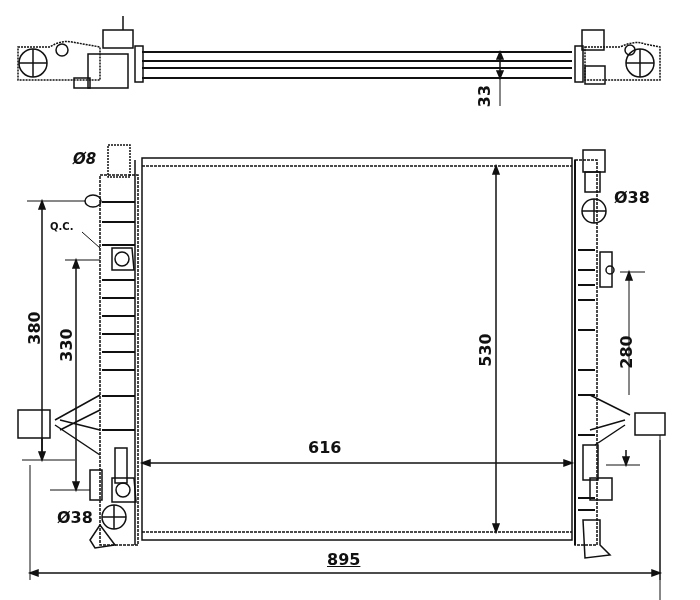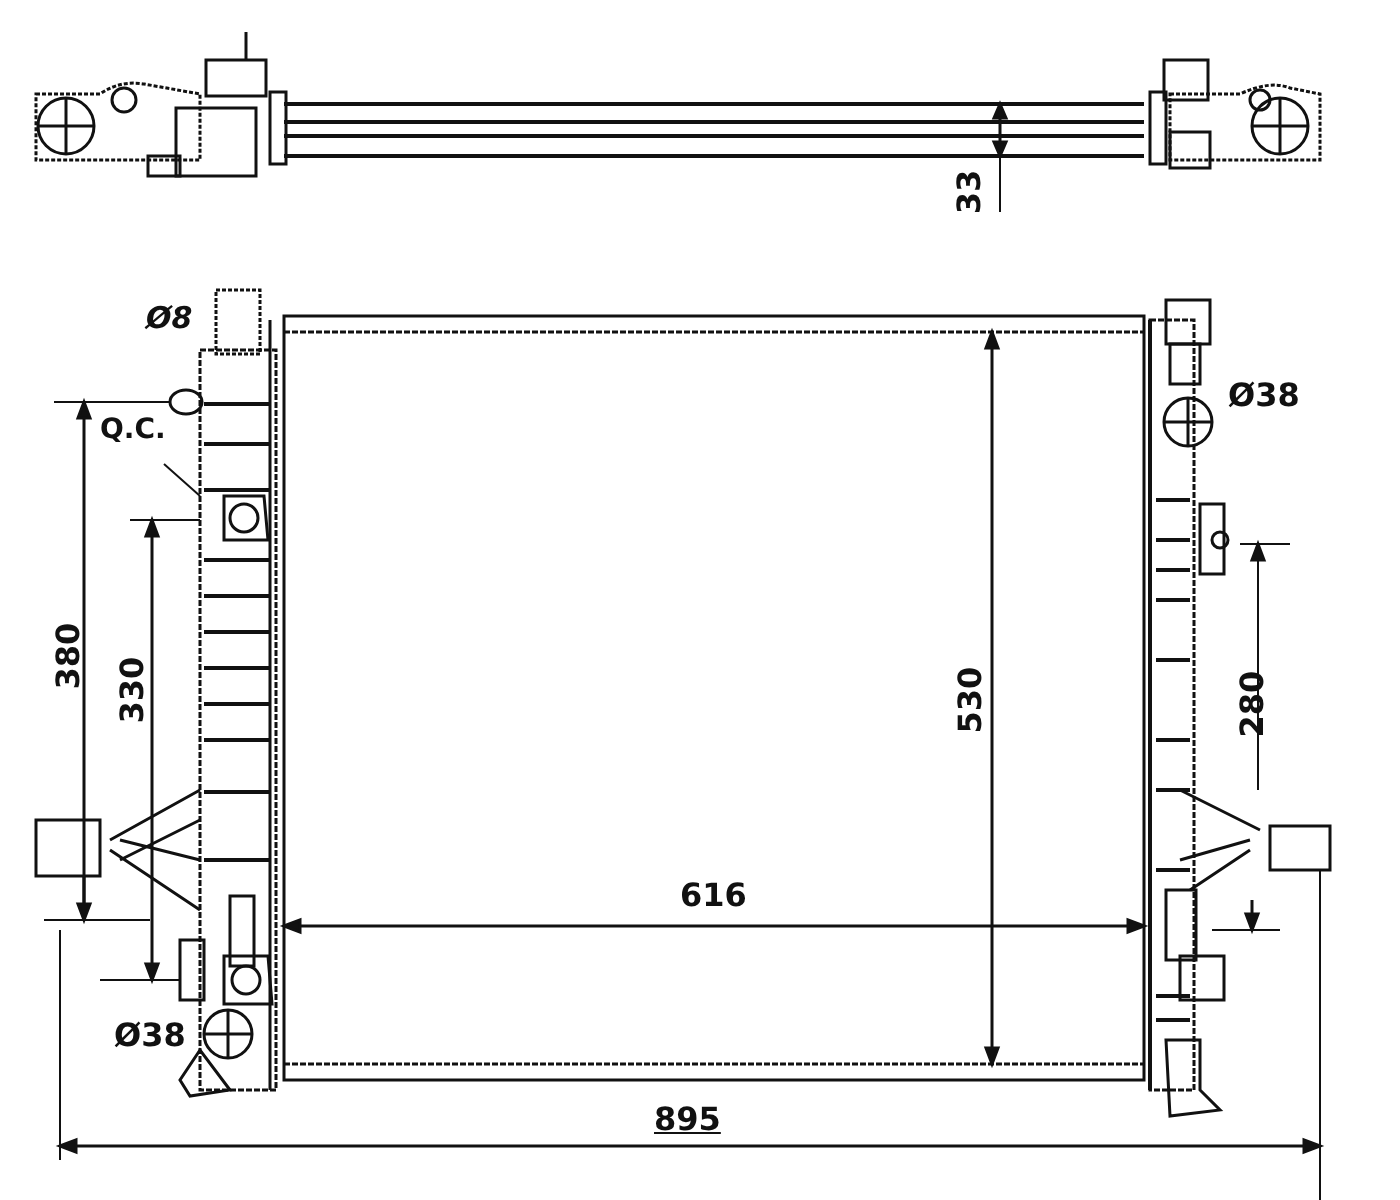--- a/index.html
+++ b/index.html
@@ -161,22 +161,22 @@
       <polygon points="626,465 623,457 629,457" fill="#111"></polygon>
       <line x1="606" y1="465" x2="640" y2="465" stroke-width="1"></line>
       <line x1="660" y1="435" x2="660" y2="600" stroke-width="1"></line>
     </g>
 
     <line x1="82" y1="232" x2="100" y2="248" stroke-width="1"></line>
   </g>
 </svg>
 
 <div class="lbl rot" style="left:474px;top:88px;">33</div>
-<div class="lbl" style="left:308px;top:440px;margin-left:32px;">616</div>
+<div class="lbl" style="left:308px;top:440px;">616</div>
 <div class="lbl rot" style="left:469px;top:342px;">530</div>
 <div class="lbl" style="left:327px;top:552px;text-decoration:underline;">895</div>
 <div class="lbl rot" style="left:18px;top:320px;">380</div>
 <div class="lbl rot" style="left:50px;top:337px;">330</div>
 <div class="lbl rot" style="left:610px;top:344px;">280</div>
 <div class="lbl" style="left:73px;top:152px;font-size:15px;font-style:italic;">Ø8</div>
-<div class="lbl" style="left:50px;top:208px;font-size:14px;">Q.C.</div>
+<div class="lbl" style="left:50px;top:222px;font-size:10px;">Q.C.</div>
 <div class="lbl" style="left:57px;top:510px;">Ø38</div>
 <div class="lbl" style="left:614px;top:190px;">Ø38</div>
 
 </body></html>

